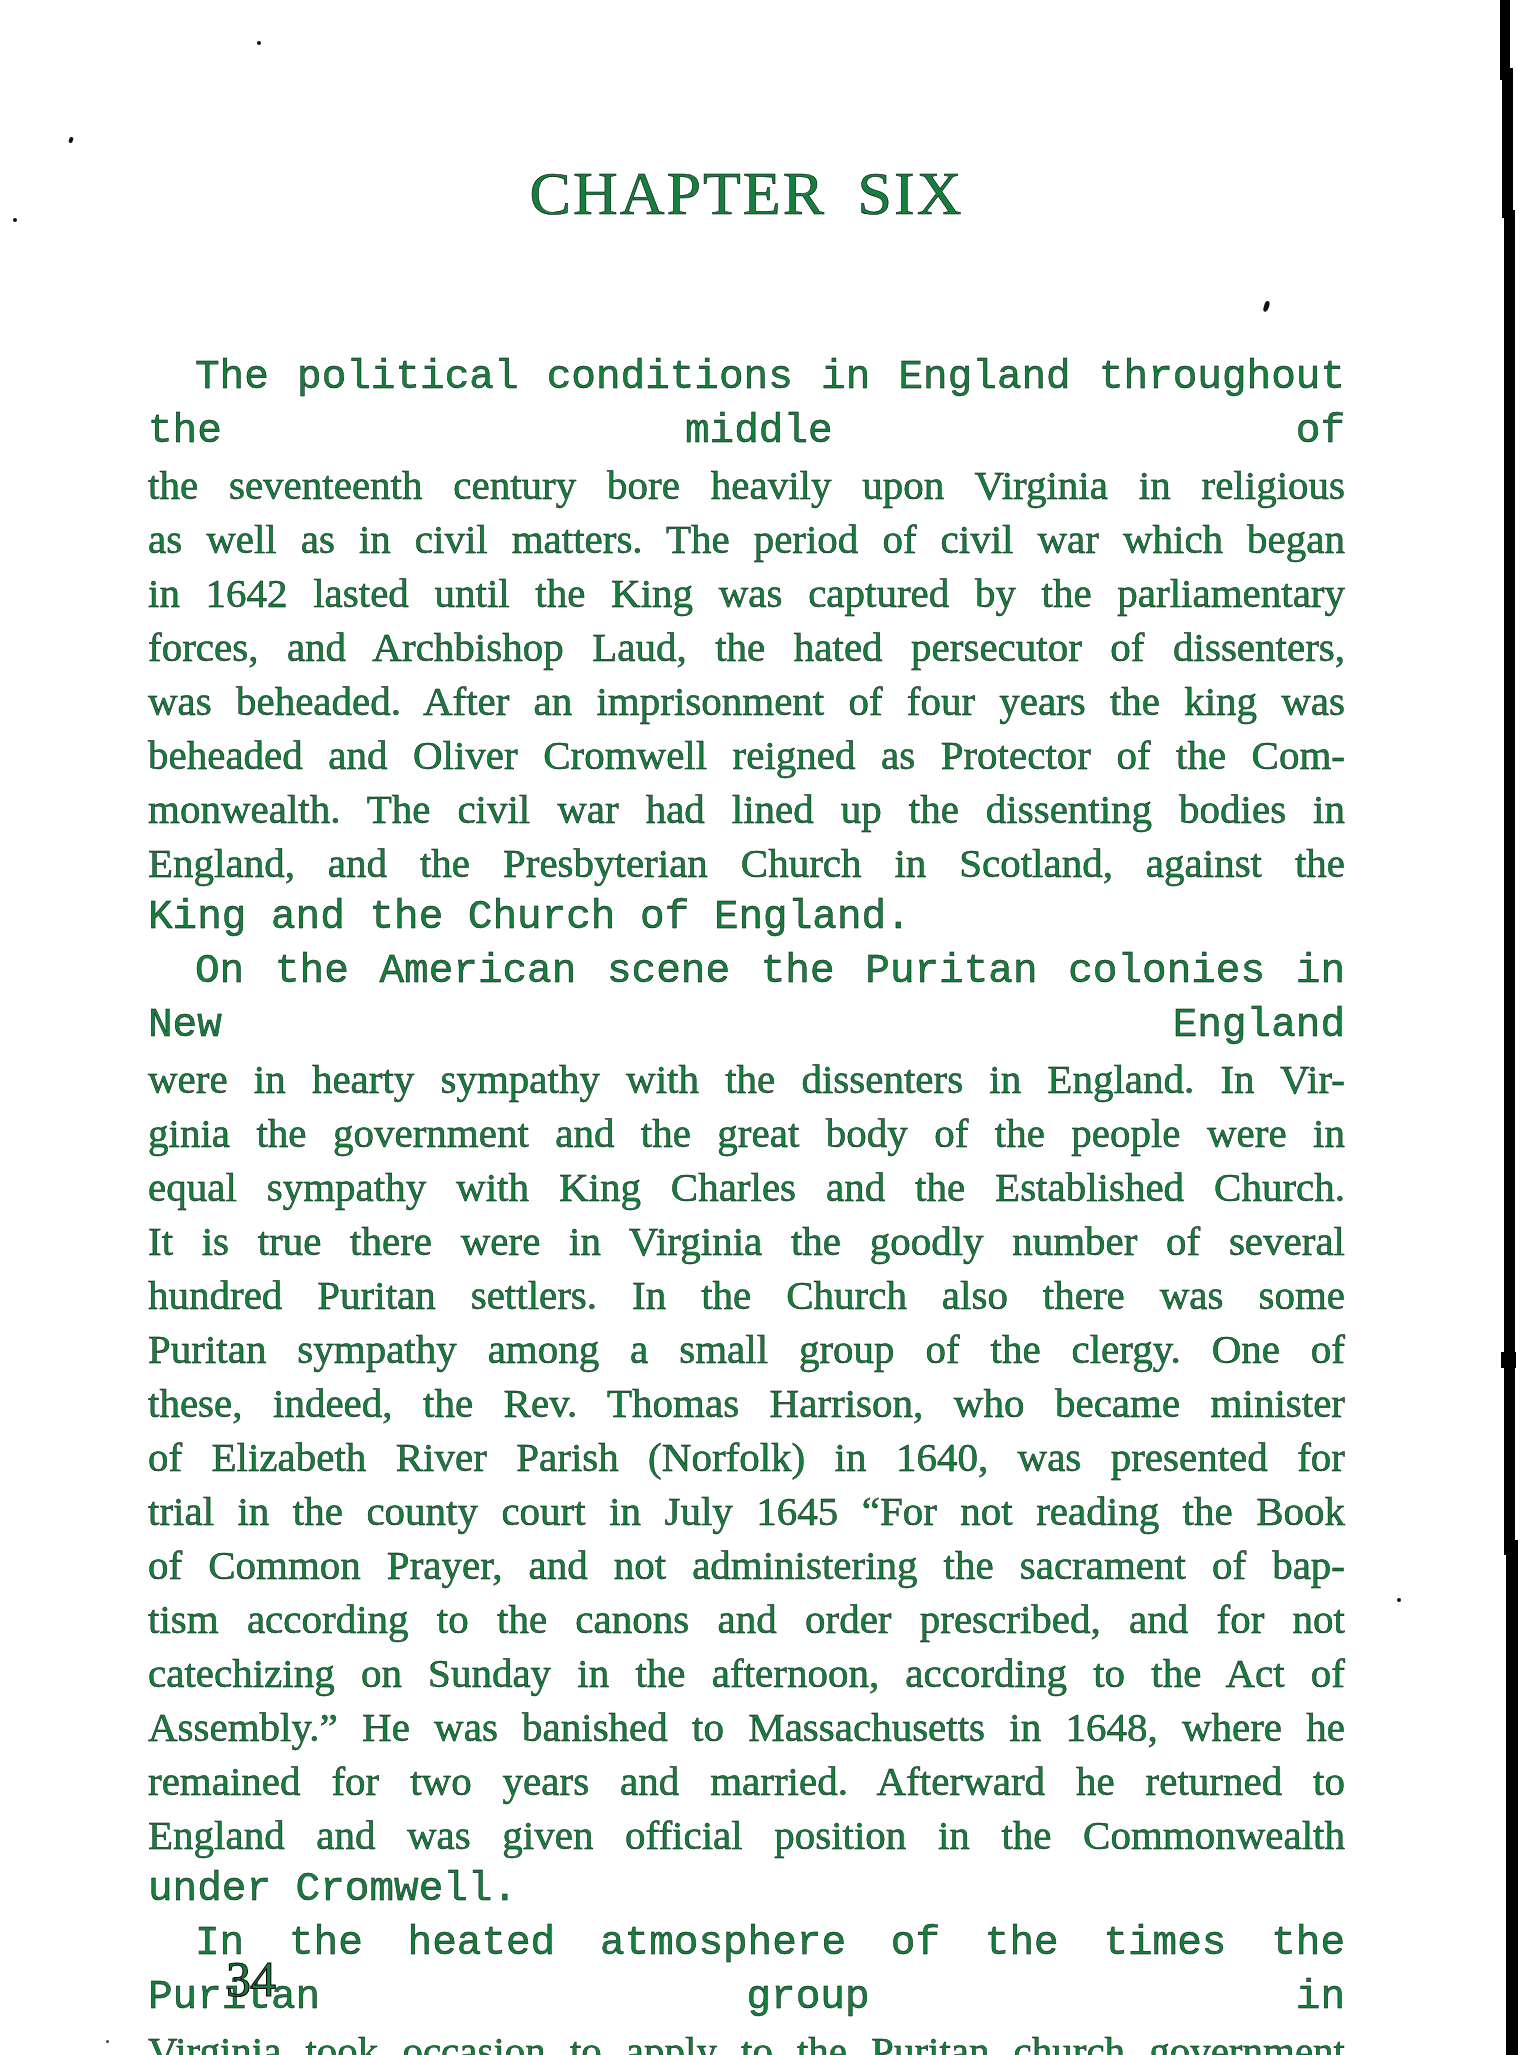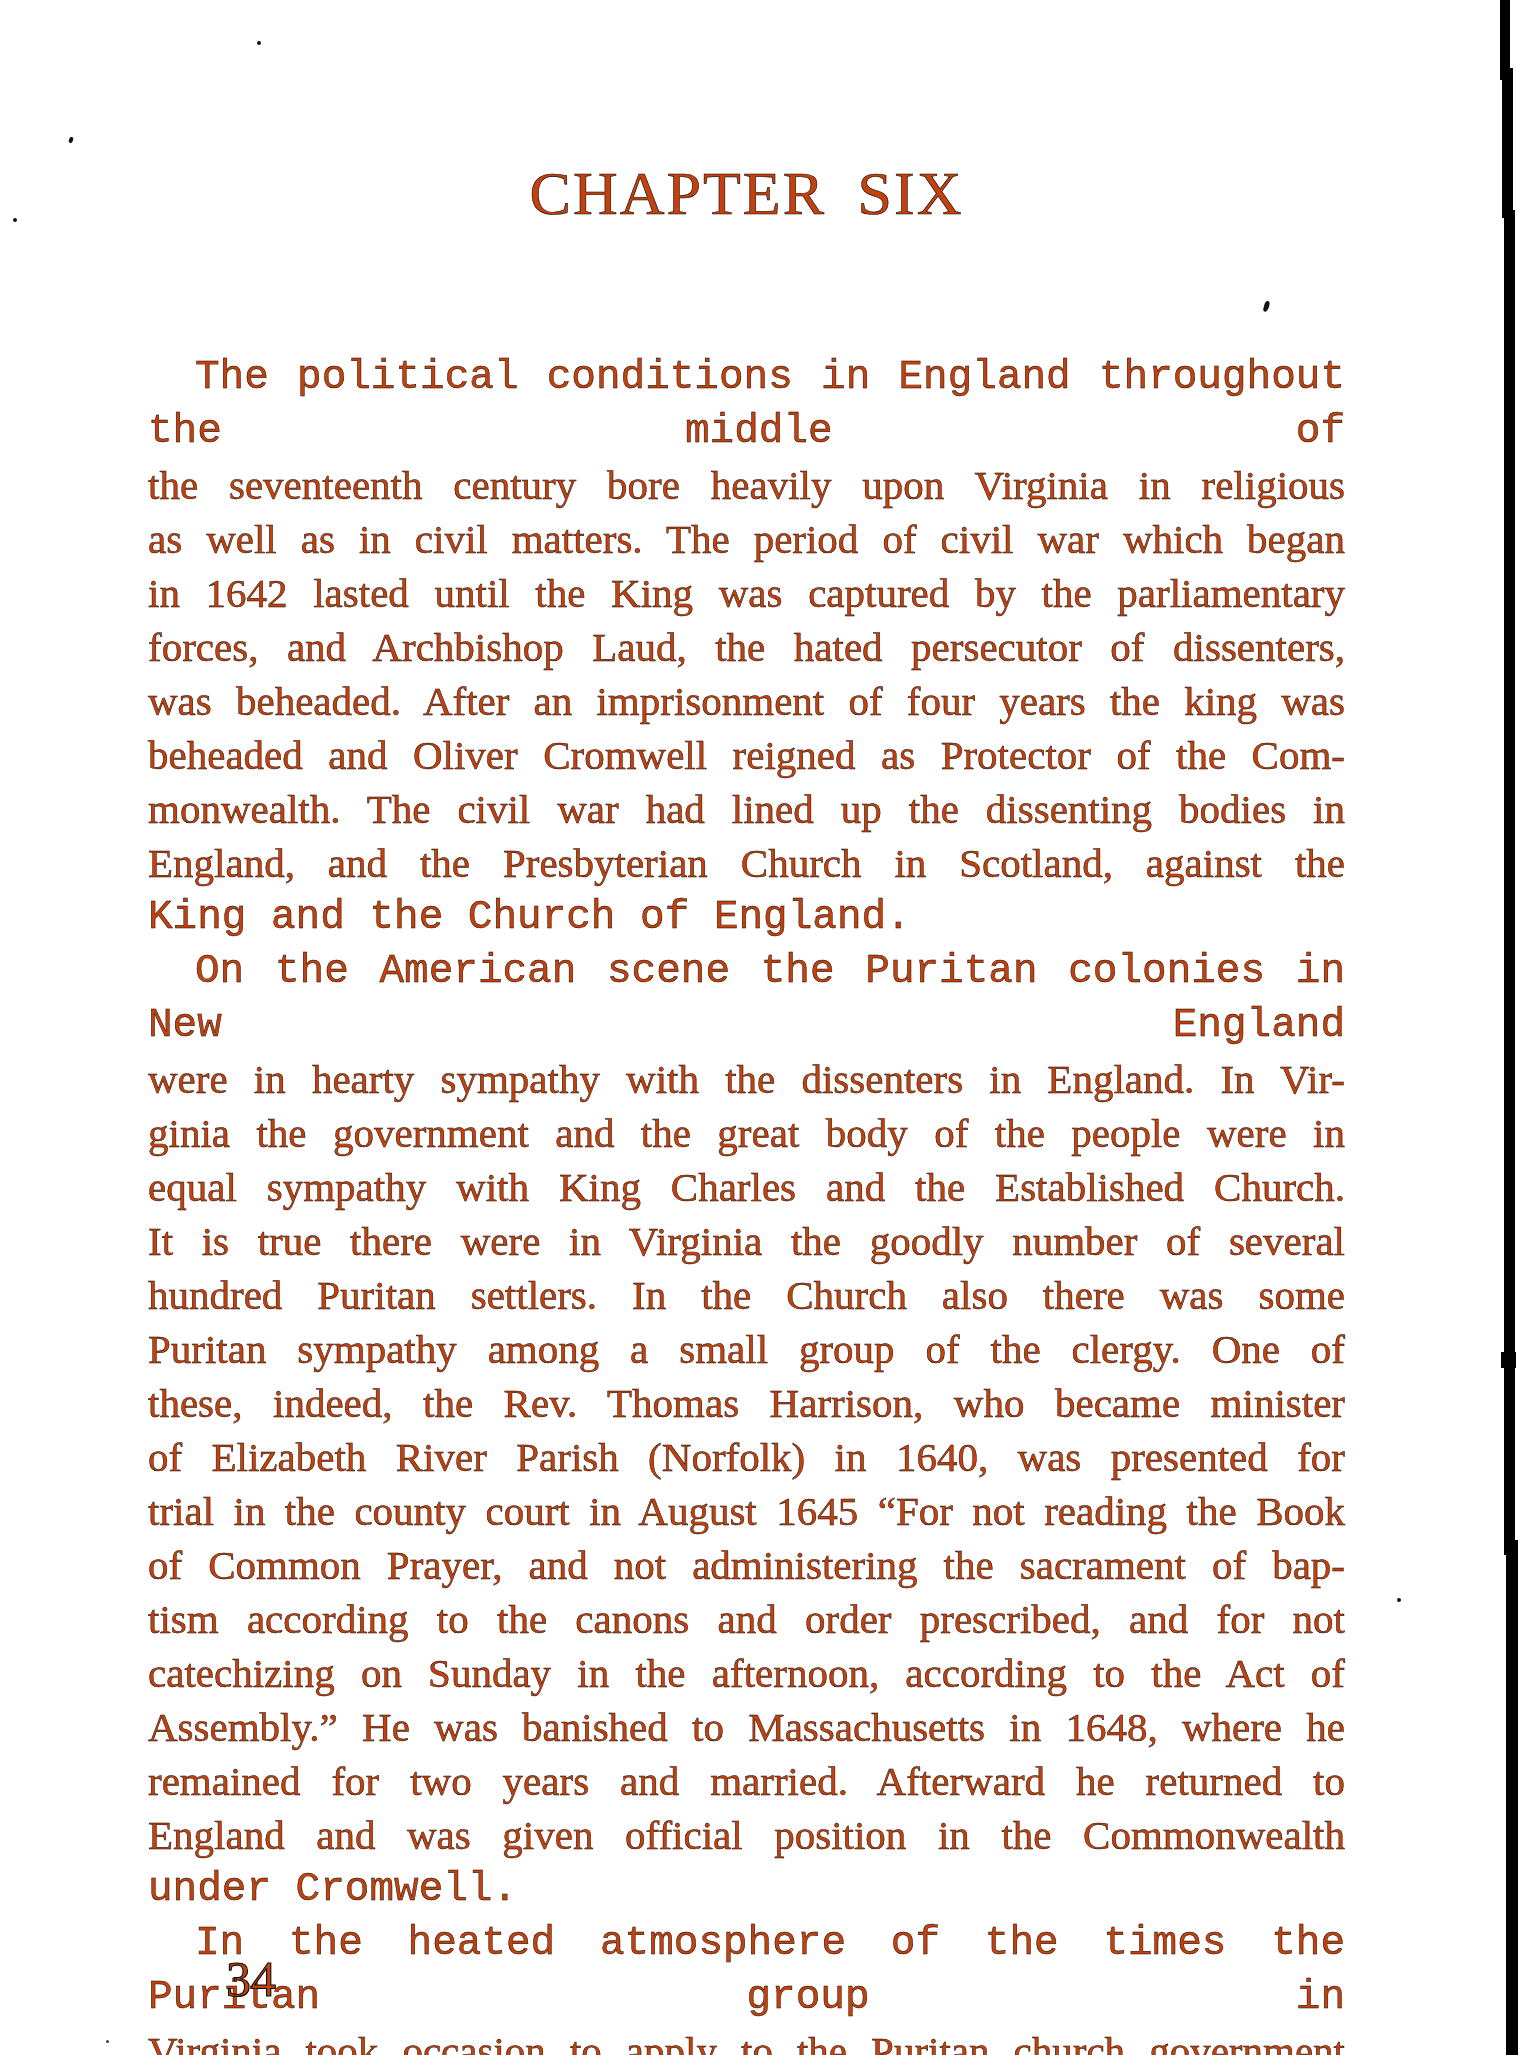--- a/index.html
+++ b/index.html
@@ -3,21 +3,21 @@
 <meta charset="utf-8">
 <style>
   html, body { margin: 0; padding: 0; background: #e8e8e8; }
   .page {
     position: relative;
     width: 1535px;
     height: 2055px;
     background: #ffffff;
     overflow: hidden;
     font-family: "Liberation Serif", serif;
-    color: #c2410c;
+    color: #15803d;
   }
   .textblock {
     position: absolute;
     left: 148px;
     top: 0;
     width: 1197px;
     height: 100%;
   }
   .chapter-heading {
     position: absolute;
@@ -122,21 +122,21 @@
       <p class="para">
         <span class="ln indent">On the American scene the Puritan colonies in New England</span>
         <span class="ln">were in hearty sympathy with the dissenters in England. In Vir-</span>
         <span class="ln">ginia the government and the great body of the people were in</span>
         <span class="ln">equal sympathy with King Charles and the Established Church.</span>
         <span class="ln">It is true there were in Virginia the goodly number of several</span>
         <span class="ln">hundred Puritan settlers. In the Church also there was some</span>
         <span class="ln">Puritan sympathy among a small group of the clergy. One of</span>
         <span class="ln">these, indeed, the Rev. Thomas Harrison, who became minister</span>
         <span class="ln">of Elizabeth River Parish (Norfolk) in 1640, was presented for</span>
-        <span class="ln">trial in the county court in August 1645 “For not reading the Book</span>
+        <span class="ln">trial in the county court in July 1645 “For not reading the Book</span>
         <span class="ln">of Common Prayer, and not administering the sacrament of bap-</span>
         <span class="ln">tism according to the canons and order prescribed, and for not</span>
         <span class="ln">catechizing on Sunday in the afternoon, according to the Act of</span>
         <span class="ln">Assembly.” He was banished to Massachusetts in 1648, where he</span>
         <span class="ln">remained for two years and married. Afterward he returned to</span>
         <span class="ln">England and was given official position in the Commonwealth</span>
         <span class="ln end">under Cromwell.</span>
       </p>
       <p class="para">
         <span class="ln indent">In the heated atmosphere of the times the Puritan group in</span>

